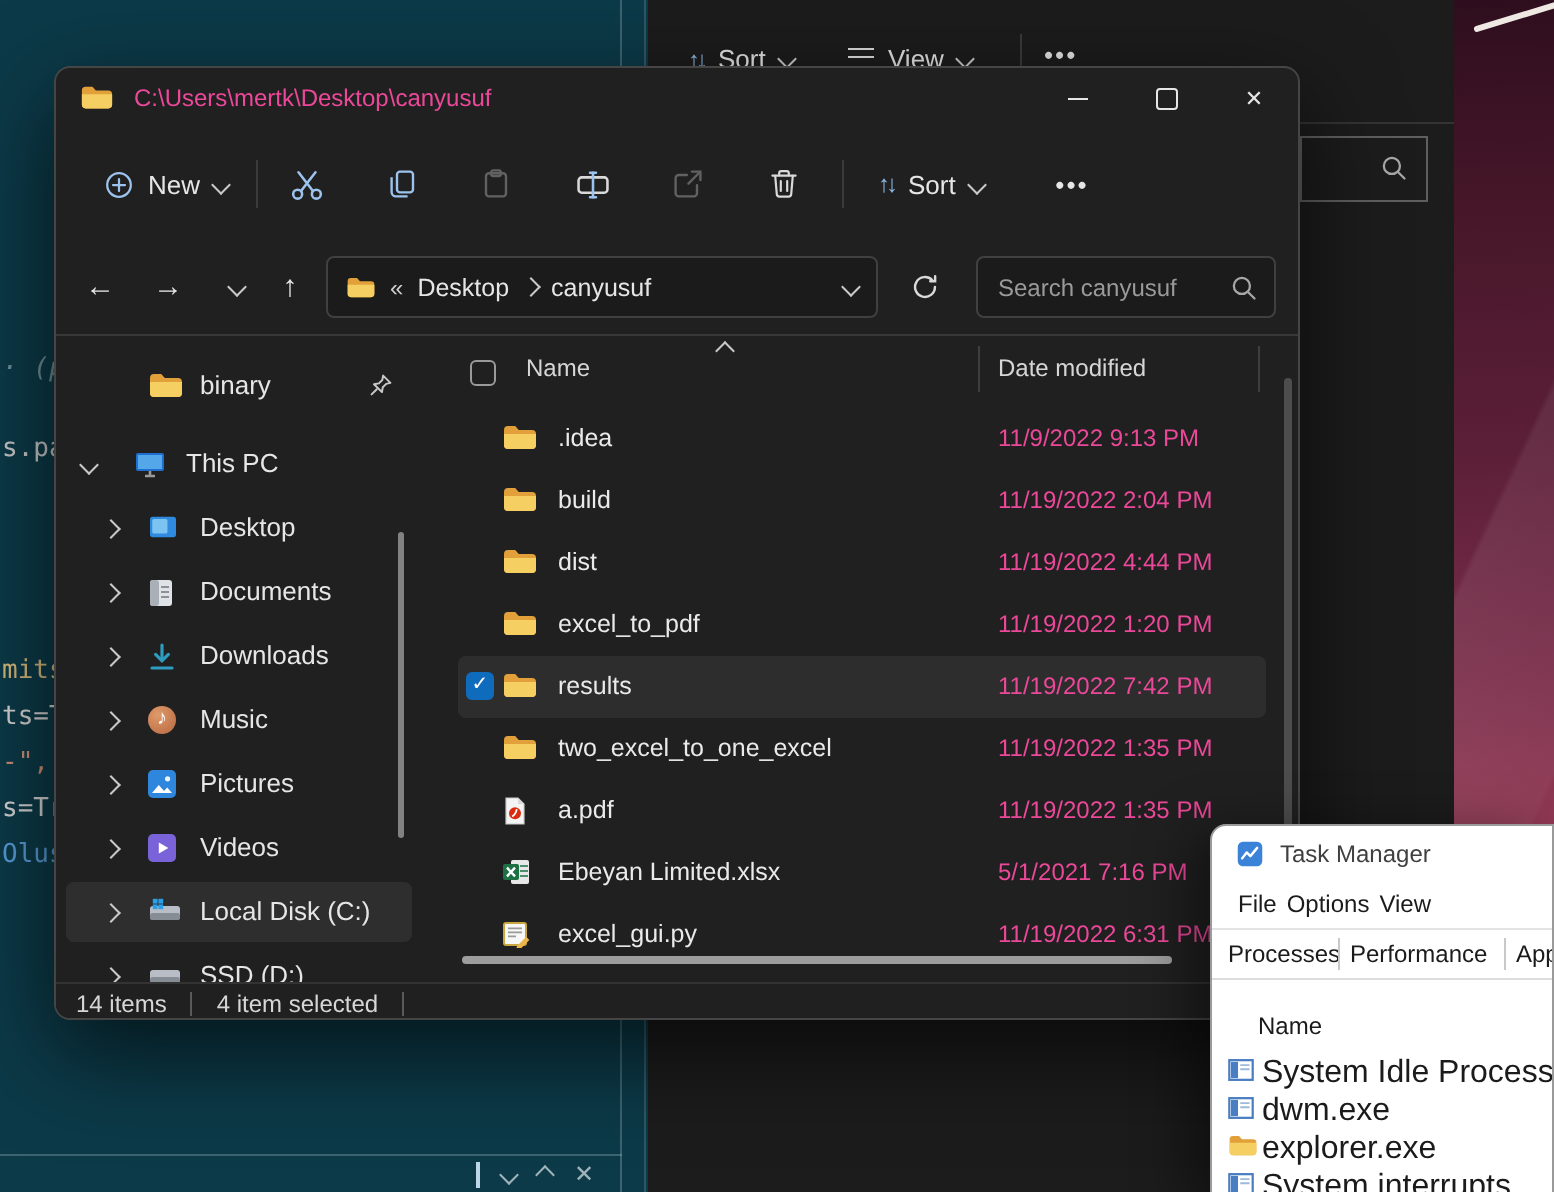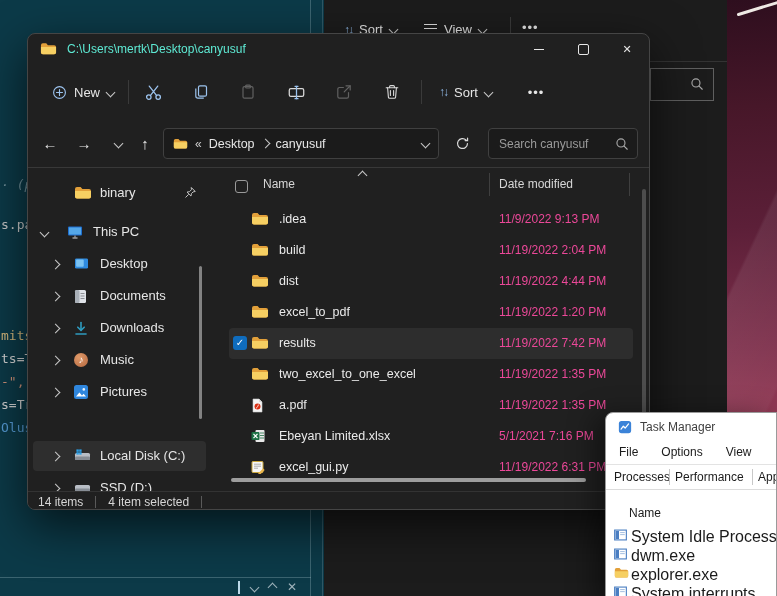--- a/index.html
+++ b/index.html
@@ -48,21 +48,21 @@
     background:linear-gradient(178deg,#2e0e1e 0%,#471729 18%,#5c1f38 38%,#7d2f4b 58%,#a2415c 78%,#bb4d66 100%);}
   .wallpaper .sheen{position:absolute;inset:0;background:linear-gradient(115deg,transparent 42%,rgba(255,255,255,.07) 43%,rgba(255,255,255,.04) 70%,transparent 71%);}
   .streak{position:absolute;left:9px;top:7px;width:44px;height:2.5px;border-radius:2px;background:#efe9e4;transform:rotate(-17deg);}
 
   
   .explorer{position:absolute;left:27px;top:33px;width:623px;height:477px;background:#202020;
     border:1px solid #454545;border-radius:8px;box-shadow:0 16px 48px rgba(0,0,0,.65);
     color:#e6e6e6;overflow:hidden;box-sizing:border-box;}
   .titlebar{position:relative;height:30px;display:flex;align-items:center;}
   .titlebar .app-icon{margin-left:12px;}
-  .titlebar .title{margin-left:10px;font-size:12px;color:#5eead4;}
+  .titlebar .title{margin-left:10px;font-size:12px;color:#ec4899;}
   .caption-ctl{margin-left:auto;display:flex;height:30px;}
   .caption-btn{width:44px;height:30px;display:flex;align-items:center;justify-content:center;color:#e6e6e6;font-size:11px;}
   .min-glyph{width:10px;height:1px;background:#e6e6e6;}
   .max-glyph{width:9px;height:9px;border:1px solid #e6e6e6;border-radius:2px;}
 
   .commandbar{position:relative;height:56px;}
   .new-btn{position:absolute;left:14px;top:13px;height:30px;display:flex;align-items:center;gap:7px;padding:0 10px;border-radius:4px;font-size:13px;}
   .cmd-sep{position:absolute;top:16px;width:1px;height:24px;background:#3a3a3a;}
   .icon-btn{position:absolute;top:12px;width:32px;height:32px;display:flex;align-items:center;justify-content:center;border-radius:4px;}
   .sort-btn{position:absolute;left:405px;top:12px;height:32px;display:flex;align-items:center;gap:7px;font-size:13px;padding:0 6px;}
@@ -115,21 +115,21 @@
 
   .statusbar{position:absolute;left:0;top:457px;width:100%;height:20px;box-sizing:border-box;border-top:1px solid #333;background:#202020;display:flex;align-items:center;gap:12px;padding-left:10px;font-size:12px;color:#d6d6d6;}
   .status-sep{width:1px;height:12px;background:#5a5a5a;}
 
   
   .taskmgr{position:absolute;left:605px;top:412px;width:172px;height:190px;background:#ffffff;
     border:1px solid #9a9a9a;border-top-left-radius:8px;box-shadow:-10px 4px 28px rgba(0,0,0,.45);
     color:#1b1b1b;box-sizing:border-box;overflow:hidden;}
   .tm-titlebar{height:27px;display:flex;align-items:center;gap:8px;padding-left:12px;}
   .tm-title{font-size:12px;color:#404040;}
-  .tm-menubar{height:24px;display:flex;align-items:center;gap:23px;padding-left:13px;font-size:12px;border-bottom:1px solid #e3e3e3;}
+  .tm-menubar{height:24px;display:flex;align-items:center;gap:5px;padding-left:13px;font-size:12px;border-bottom:1px solid #e3e3e3;}
   .tm-tabs{position:relative;height:24px;border-bottom:1px solid #dcdcdc;font-size:12px;}
   .tm-tab{position:absolute;top:5px;white-space:nowrap;}
   .tm-tabsep{position:absolute;top:4px;width:1px;height:16px;background:#c8c8c8;}
   .tm-colname{position:absolute;left:23px;top:93px;font-size:12px;}
   .tm-row{position:absolute;left:0;width:100%;height:19px;font-size:16px;}
   .tm-row .p-icon{position:absolute;left:8px;top:3px;}
   .tm-row .p-name{position:absolute;left:25px;top:2px;white-space:nowrap;}
 </style>
 </head>
 <body>
@@ -392,20 +392,28 @@
       </div>
       <div class="side-row" style="top:208px">
         <span class="s-chev chev right"></span>
         <svg class="s-icon" width="14" height="14" viewBox="0 0 14 14">
             <rect width="14" height="14" rx="2.5" fill="#2f86dd"></rect>
             <circle cx="9.8" cy="4.4" r="1.3" fill="#fff" opacity=".9"></circle>
             <path d="M2 11.5l3.4-4 2.6 3 1.6-1.8 2.4 2.8z" fill="#fff"></path>
           </svg>
         <span class="s-label">Pictures</span>
       </div>
+      <div class="side-row" style="top:240px">
+        <span class="s-chev chev right"></span>
+        <svg class="s-icon" width="14" height="14" viewBox="0 0 14 14">
+            <rect width="14" height="14" rx="2.5" fill="#7a63d8"></rect>
+            <path d="M5.4 4.2l4.8 2.8-4.8 2.8z" fill="#fff"></path>
+          </svg>
+        <span class="s-label">Videos</span>
+      </div>
       <div class="side-row selected" style="top:272px">
         <span class="s-chev chev right"></span>
         <svg class="s-icon" width="17" height="13" viewBox="0 0 17 13">
             <rect x="1" y="4" width="15" height="7" rx="1.5" fill="#b9bec6"></rect>
             <rect x="1" y="7.5" width="15" height="3.5" rx="1.2" fill="#878d95"></rect>
             <g fill="#2aa0e8">
               <rect x="2.4" y="0.4" width="2.4" height="2.4"></rect>
               <rect x="5.2" y="0.4" width="2.4" height="2.4"></rect>
               <rect x="2.4" y="3.2" width="2.4" height="2.4"></rect>
               <rect x="5.2" y="3.2" width="2.4" height="2.4"></rect>

